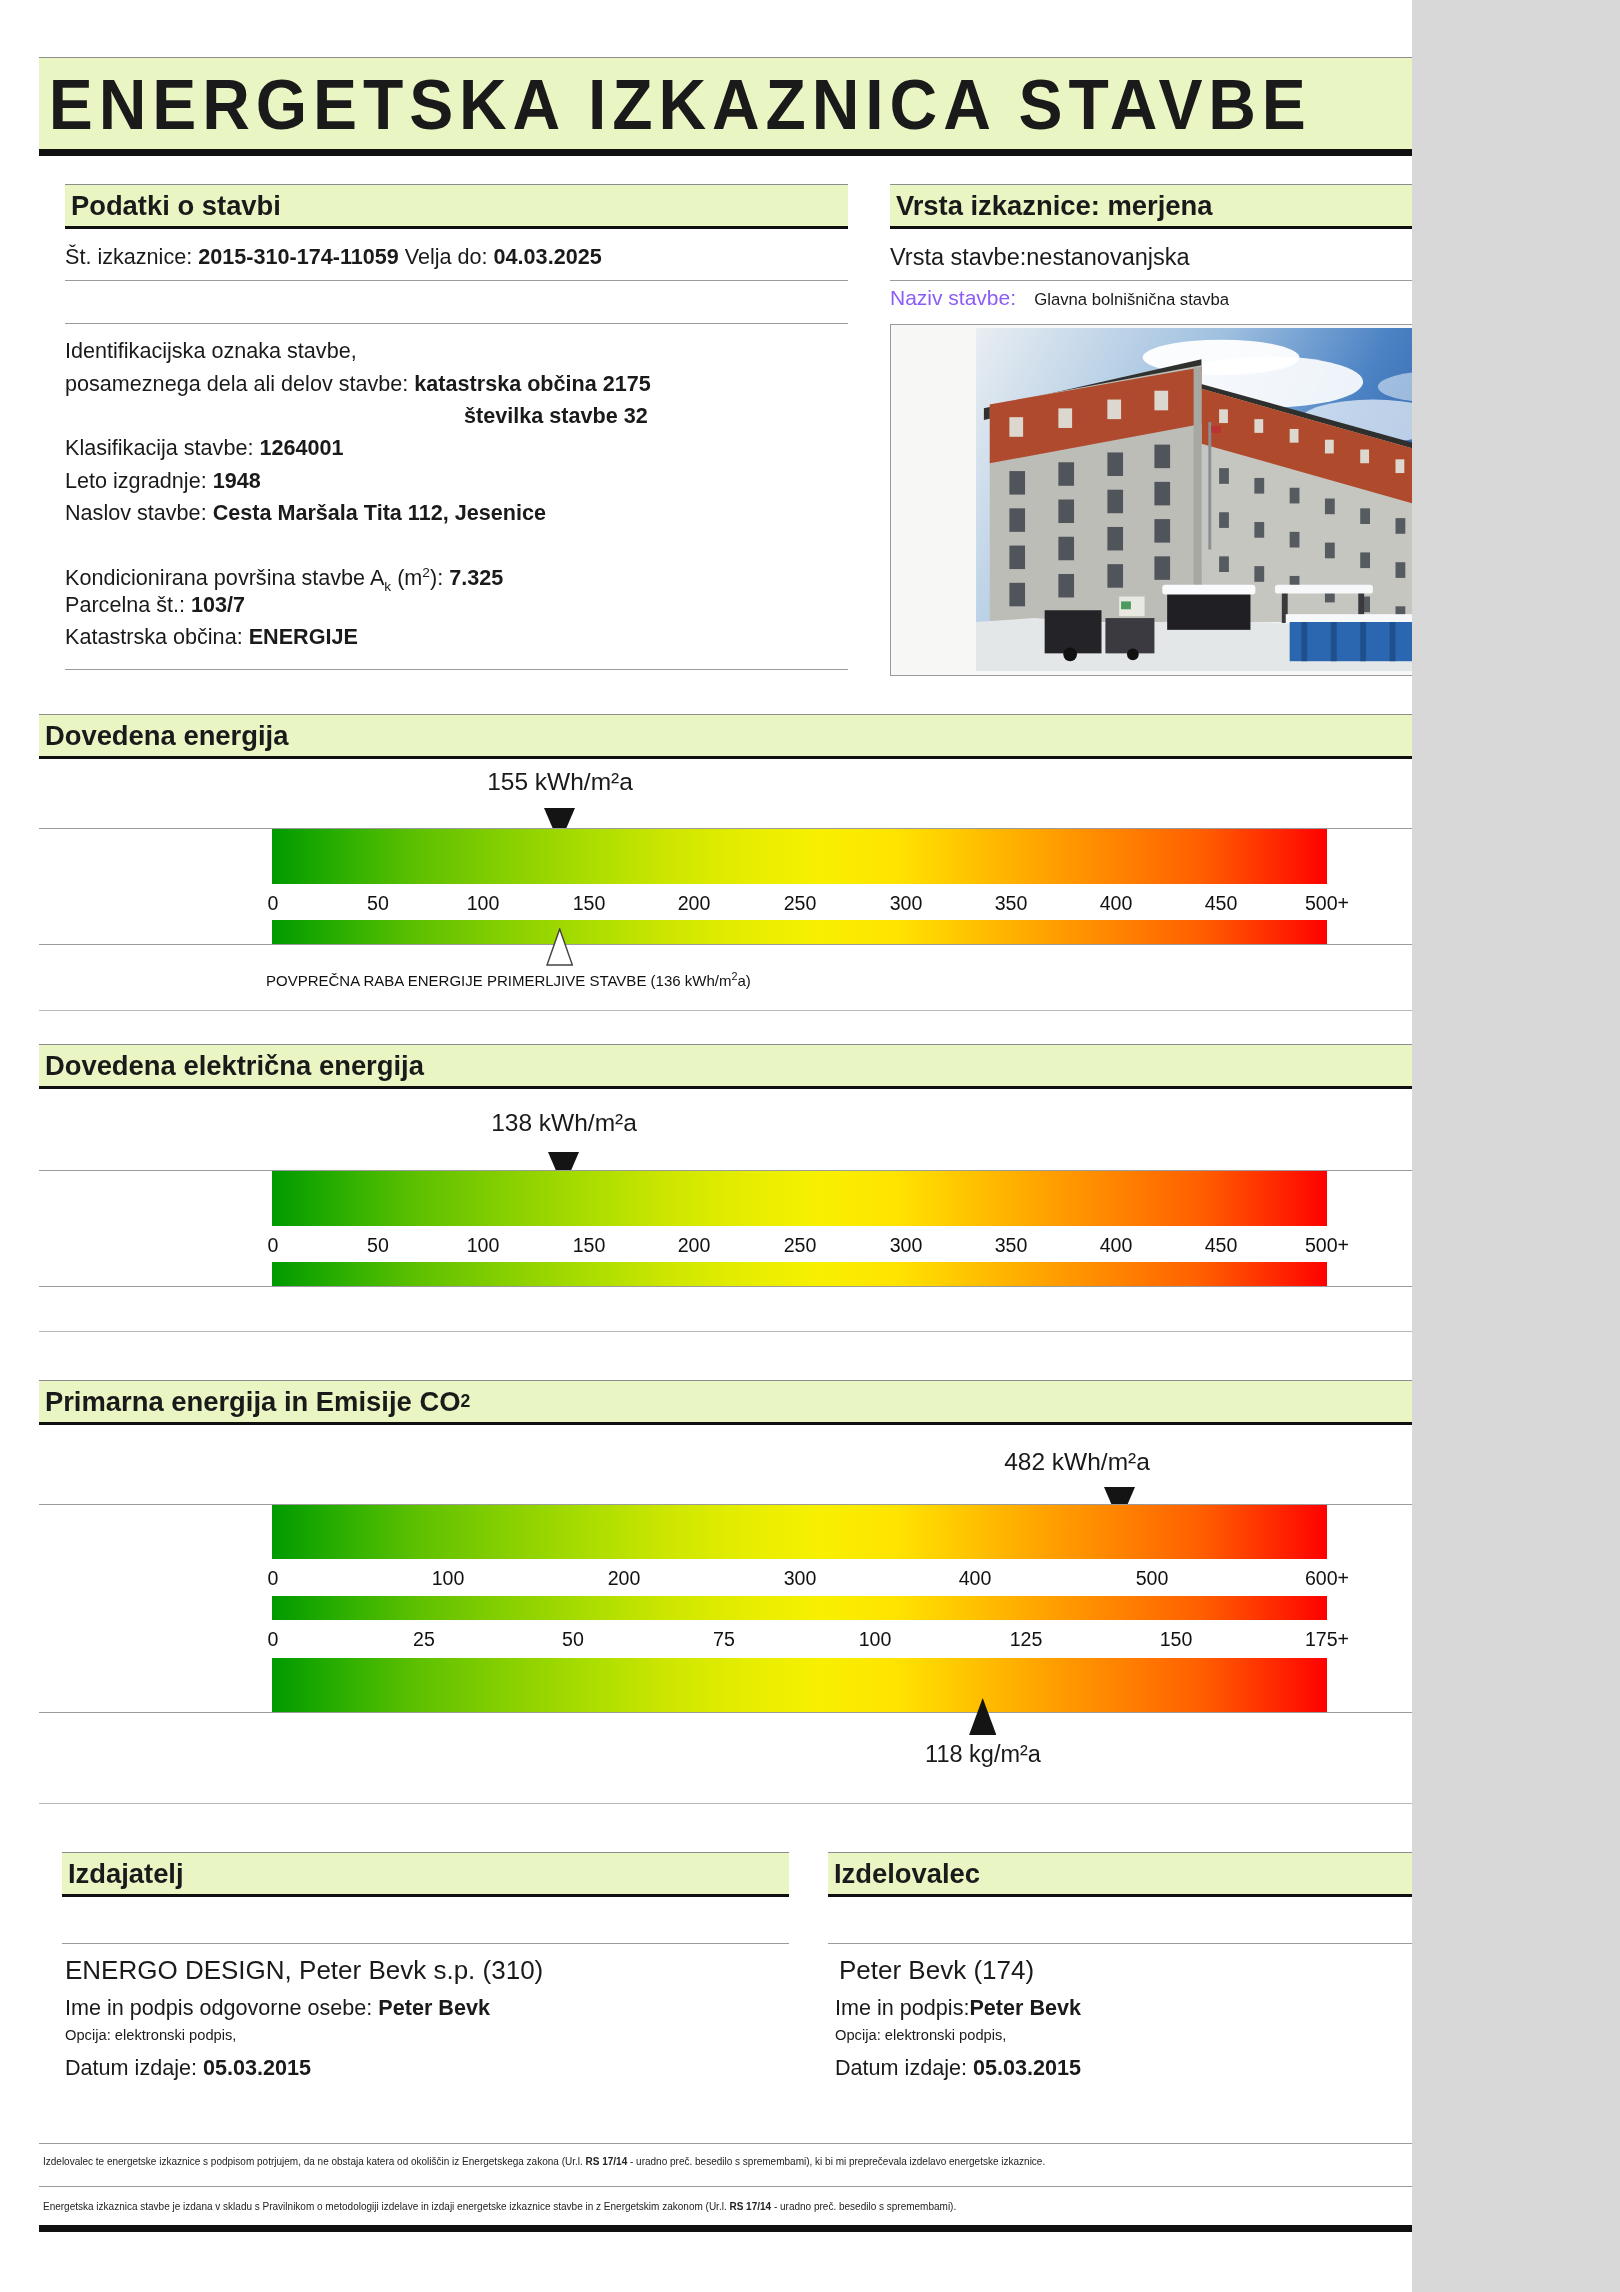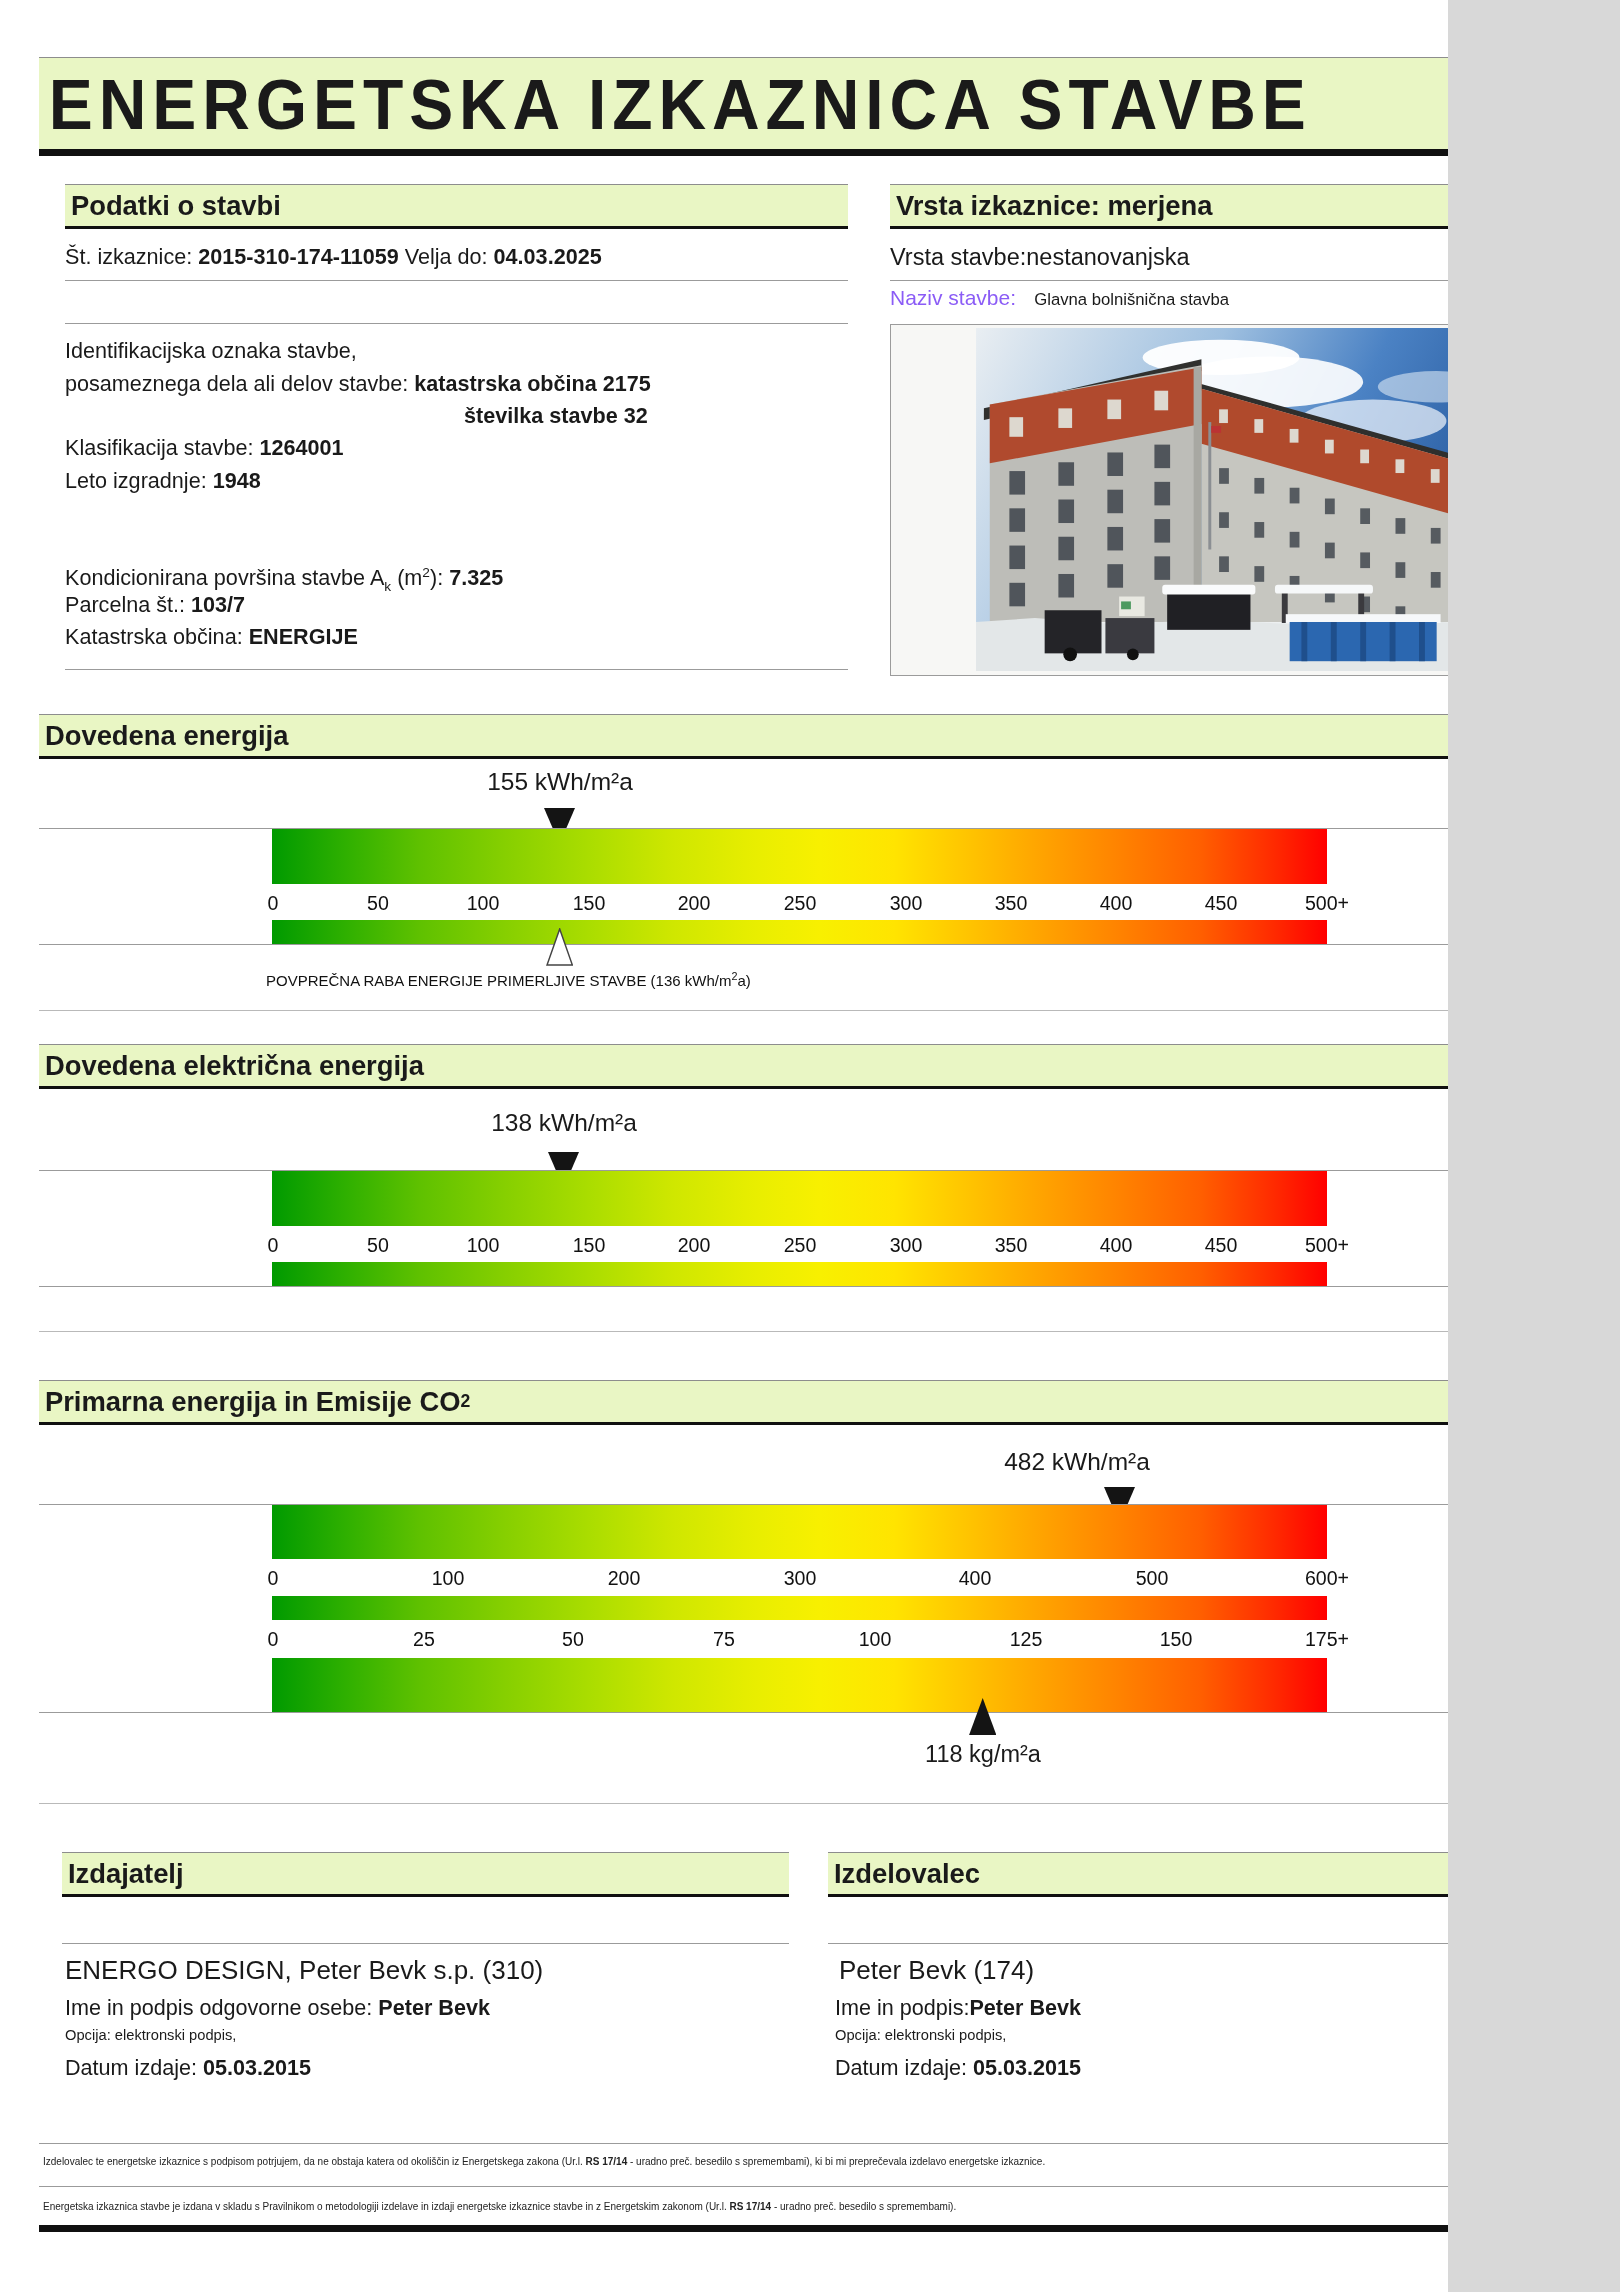--- a/index.html
+++ b/index.html
@@ -1,17 +1,17 @@
 <!DOCTYPE html>
 <html><head>
 <meta charset="utf-8">
 <style>
   html,body{margin:0;padding:0;background:#d8d8d8;}
   .page{position:relative;width:1412px;height:2293px;background:#ffffff;
-        font-family:"Liberation Sans",sans-serif;color:#1a1a1a;overflow:hidden;padding-left:36px;}
+        font-family:"Liberation Sans",sans-serif;color:#1a1a1a;overflow:hidden;}
   .abs{position:absolute;}
 
   
   .title-bar{left:39px;top:57px;width:1542px;height:92px;background:#e9f6c4;
              border-top:1px solid #8d8d8d;box-sizing:border-box;display:flex;align-items:center;}
   .title-bar h1{margin:0;padding-left:9.8px;font-size:66px;font-weight:800;letter-spacing:5.9px;
                 font-stretch:condensed;white-space:nowrap;transform:scaleY(1.08);transform-origin:left center;}
   .title-rule{left:39px;top:149px;width:1542px;height:6.9px;background:#101010;}
 
   
@@ -86,20 +86,24 @@
   <div class="abs row" style="left:464px;top:400px;">
     <b>številka stavbe 32</b>
   </div>
   <div class="abs row" style="left:65px;top:432px;">
     <span>Klasifikacija stavbe:</span>
     <b>1264001</b>
   </div>
   <div class="abs row" style="left:65px;top:465px;">
     <span>Leto izgradnje:</span>
     <b>1948</b>
+  </div>
+  <div class="abs row" style="left:65px;top:497px;">
+    <span>Naslov stavbe:</span>
+    <b>Cesta Maršala Tita 112, Jesenice</b>
   </div>
 
   <div class="abs row" style="left:65px;top:557px;">
     <span>Kondicionirana površina stavbe A</span><sub>k</sub><span> (m</span><sup>2</sup><span>):</span>
     <b>7.325</b>
   </div>
   <div class="abs row" style="left:65px;top:589px;">
     <span>Parcelna št.:</span>
     <b>103/7</b>
   </div>

